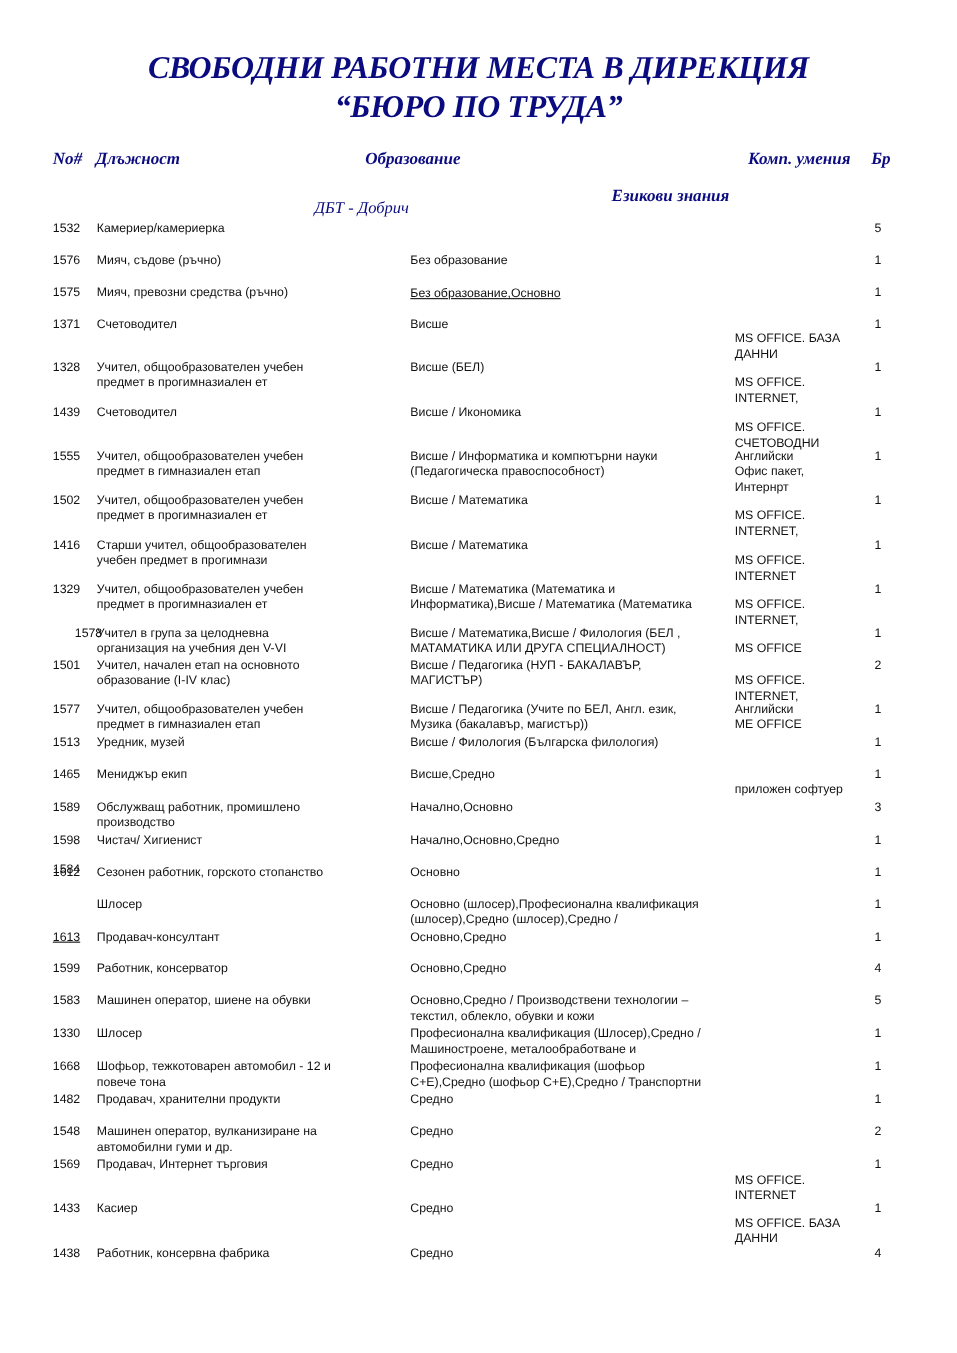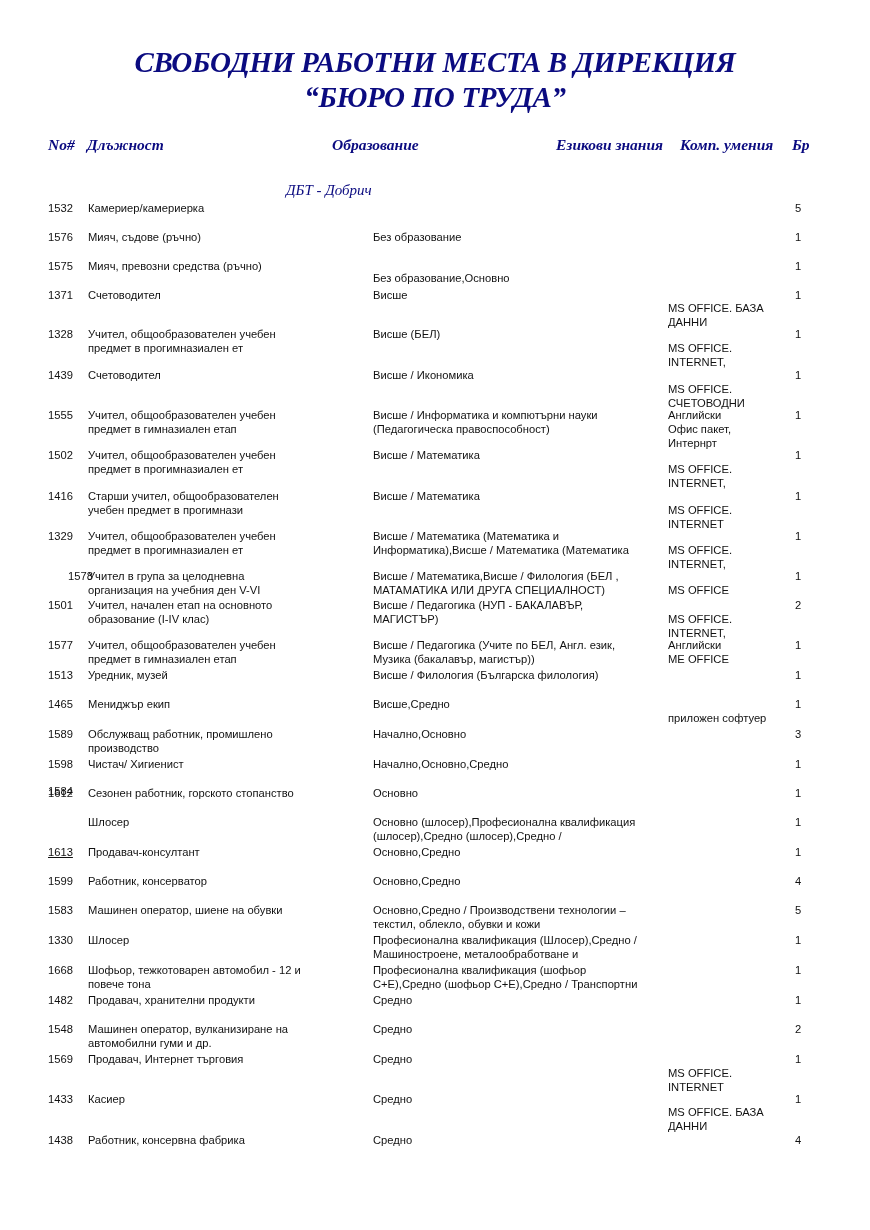--- a/index.html
+++ b/index.html
@@ -18,21 +18,21 @@
 </style>
 </head>
 <body>
 
 <div class="title l1">СВОБОДНИ РАБОТНИ МЕСТА В ДИРЕКЦИЯ</div>
 <div class="title l2">“БЮРО ПО ТРУДА”</div>
 
 <div class="hdr" style="left:48px;">No#</div>
 <div class="hdr" style="left:87px;">Длъжност</div>
 <div class="hdr" style="left:332px;">Образование</div>
-<div class="hdr" style="left:556px;">Езикови знания</div>
+<div class="hdr" style="left:556px;margin-top:34px;">Езикови знания</div>
 <div class="hdr" style="left:680px;">Комп. умения</div>
 <div class="hdr" style="left:792px;">Бр</div>
 
 <div class="section">ДБТ - Добрич</div>
 
 <div id="rows">
     <div>
       <div class="cell c-no" style="top: 201px;">1532</div>
       <div class="cell c-pos" style="top: 201px;">Камериер/камериерка</div>
       <div class="cell c-edu" style="top: 201px;"></div>
@@ -42,21 +42,21 @@
     <div>
       <div class="cell c-no" style="top: 230px;">1576</div>
       <div class="cell c-pos" style="top: 230px;">Мияч, съдове (ръчно)</div>
       <div class="cell c-edu" style="top: 230px;">Без образование</div>
       <div class="cell c-comp" style="top: 230px;"></div>
       <div class="cell c-cnt" style="top: 230px;">1</div>
     </div>
     <div>
       <div class="cell c-no" style="top: 259px;">1575</div>
       <div class="cell c-pos" style="top: 259px;">Мияч, превозни средства (ръчно)</div>
-      <div class="cell c-edu" style="top: 271px;">Без образование,Основно</div>
+      <div class="cell c-edu" style="top: 260px; text-decoration: underline;">Без образование,Основно</div>
       <div class="cell c-comp" style="top: 259px;"></div>
       <div class="cell c-cnt" style="top: 259px;">1</div>
     </div>
     <div>
       <div class="cell c-no" style="top: 288px;">1371</div>
       <div class="cell c-pos" style="top: 288px;">Счетоводител</div>
       <div class="cell c-edu" style="top: 288px;">Висше</div>
       <div class="cell c-comp" style="top: 301px;">MS OFFICE. БАЗА
 ДАННИ</div>
       <div class="cell c-cnt" style="top: 288px;">1</div>

